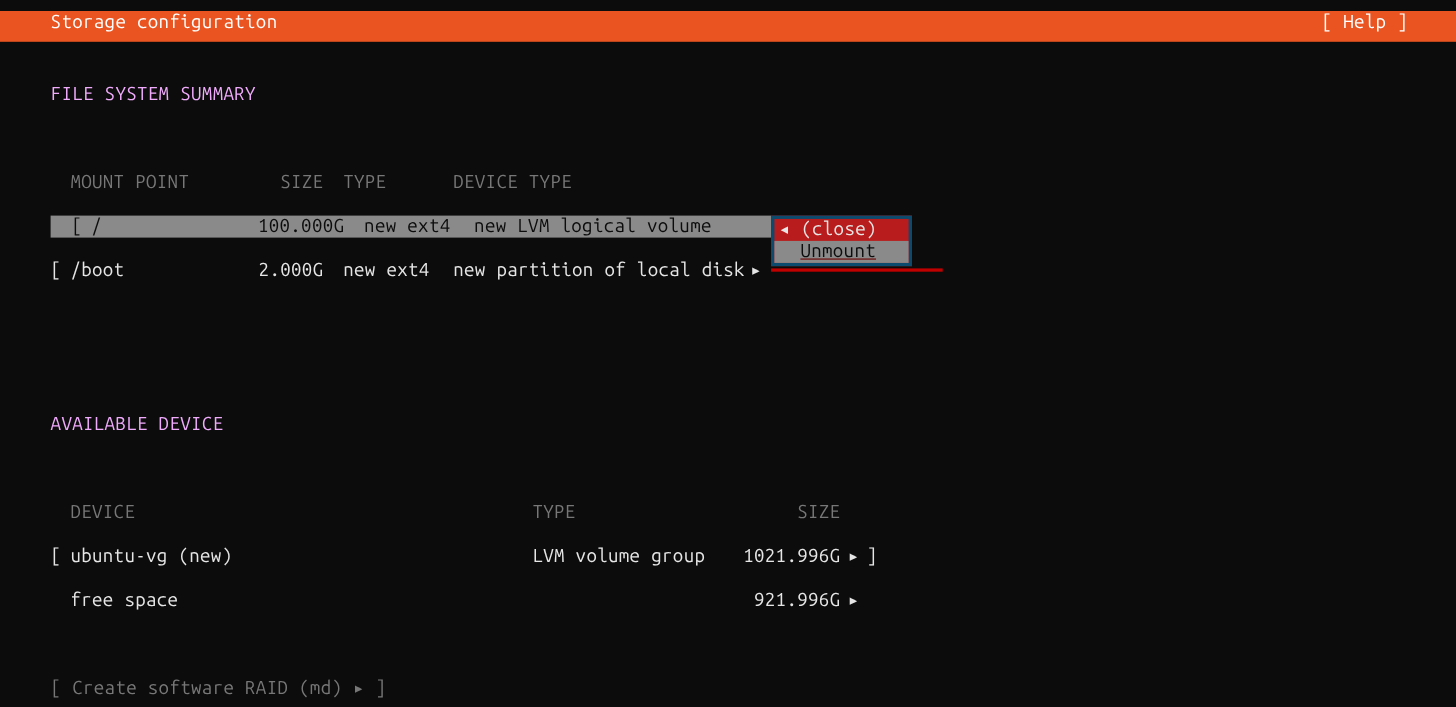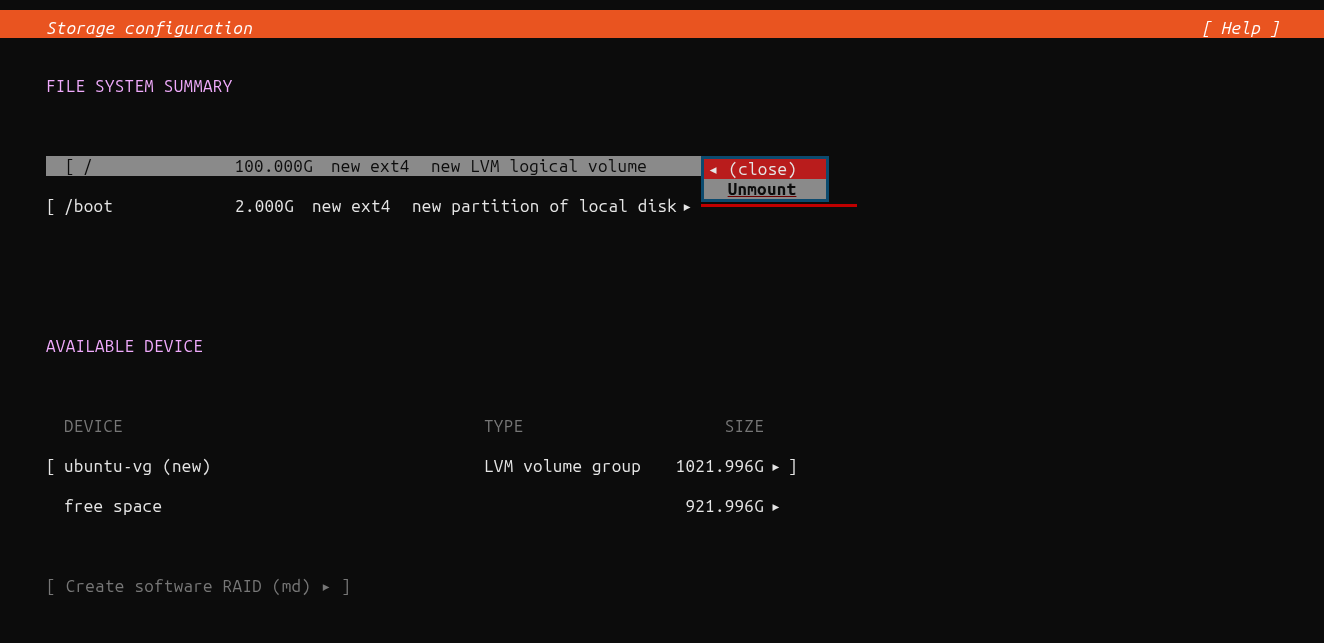--- a/index.html
+++ b/index.html
@@ -16,57 +16,57 @@
     height: 643px;
     overflow: hidden;
   }
   .topstrip { height: 10px; background: #0c0c0c; }
   .header {
     background: #e95420;
     color: #ffffff;
     height: 28px;
     display: flex;
     justify-content: space-between;
-    align-items: flex-end;
+    align-items: flex-start;
     padding: 0 44px 0 46px;
-    font-style: italic;
   }
   .header .help { }
   .main { padding: 18px 46px 0 46px; white-space: pre; }
   .heading { color: #f0abfc; }
   .row { height: 20px; }
   .dim { color: #777777; }
   .mute { color: #777777; }
   .sel { background: #8a8a8a; color: #0c0c0c; padding-left: 19px; }
   .popup-wrap { position: relative; display: inline-block; vertical-align: top; }
   .popup {
     position: absolute;
     left: 0;
     top: 0;
     width: 128px;
     border: 3px solid #0c4a6e;
     background: #b91c1c;
   }
   .popup-row { height: 20px; padding: 0 6px 0 4px; }
-  .popup-row.sel { background: #8a8a8a; color: #0c0c0c; font-weight: bold; }
+  .popup-row.sel { background: #8a8a8a; color: #0c0c0c; }
   .popup-row.sel .underline { text-decoration: underline; text-decoration-color: #6b0000; text-decoration-thickness: 1px; }
   .redline { position: absolute; left: 0; top: 48px; width: 156px; height: 3px; background: #c00000; }
 </style>
 </head>
 <body>
 
 <div class="topstrip"></div>
 <div class="header">
   <span>Storage configuration</span>
   <span class="help">[ Help ]</span>
 </div>
 
 <div class="main">
 <div class="heading">FILE SYSTEM SUMMARY</div>
 <div class="row"></div>
+<div class="row dim"><span style="display:inline-block;width:18px"></span><span style="display:inline-block;width:130px">MOUNT POINT</span><span style="display:inline-block;width:100px;text-align:right">SIZE</span><span style="display:inline-block;width:18px"></span><span style="display:inline-block;width:100px">TYPE</span><span style="display:inline-block;width:280px">DEVICE TYPE</span></div>
 <div style="position:relative;height:20px"><div class="row sel" style="display:inline-block;width:655px;height:20px;vertical-align:top"><span style="display:inline-block;width:18px">[</span><span style="display:inline-block;width:130px">/</span><span style="display:inline-block;width:100px;text-align:right">100.000G</span><span style="display:inline-block;width:18px"></span><span style="display:inline-block;width:100px">new ext4</span><span style="display:inline-block;width:270px">new LVM logical volume</span><span>▸</span></div><div class="popup-wrap"><div class="popup"><div class="popup-row"><span>◂</span> <span>(close)</span></div><div class="popup-row sel">  <span class="underline">Unmount</span></div></div><div class="redline"></div></div></div>
 <div class="row"><span style="display:inline-block;width:18px">[</span><span style="display:inline-block;width:130px">/boot</span><span style="display:inline-block;width:100px;text-align:right">2.000G</span><span style="display:inline-block;width:18px"></span><span style="display:inline-block;width:100px">new ext4</span><span style="display:inline-block;width:270px">new partition of local disk</span><span>▸</span></div>
 <div class="row"></div>
 <div class="row"></div>
 
 <div class="heading">AVAILABLE DEVICE</div>
 <div class="row"></div>
 <div class="row dim"><span style="display:inline-block;width:18px"></span><span style="display:inline-block;width:420px">DEVICE</span><span style="display:inline-block;width:170px">TYPE</span><span style="display:inline-block;width:110px;text-align:right">SIZE</span></div>
 <div class="row"><span style="display:inline-block;width:18px">[</span><span style="display:inline-block;width:420px">ubuntu-vg (new)</span><span style="display:inline-block;width:170px">LVM volume group</span><span style="display:inline-block;width:110px;text-align:right">1021.996G</span><span style="display:inline-block;width:24px;text-align:center">▸</span><span>]</span></div>
 <div class="row"><span style="display:inline-block;width:18px"> </span><span style="display:inline-block;width:420px">free space</span><span style="display:inline-block;width:170px"></span><span style="display:inline-block;width:110px;text-align:right">921.996G</span><span style="display:inline-block;width:24px;text-align:center">▸</span></div>

